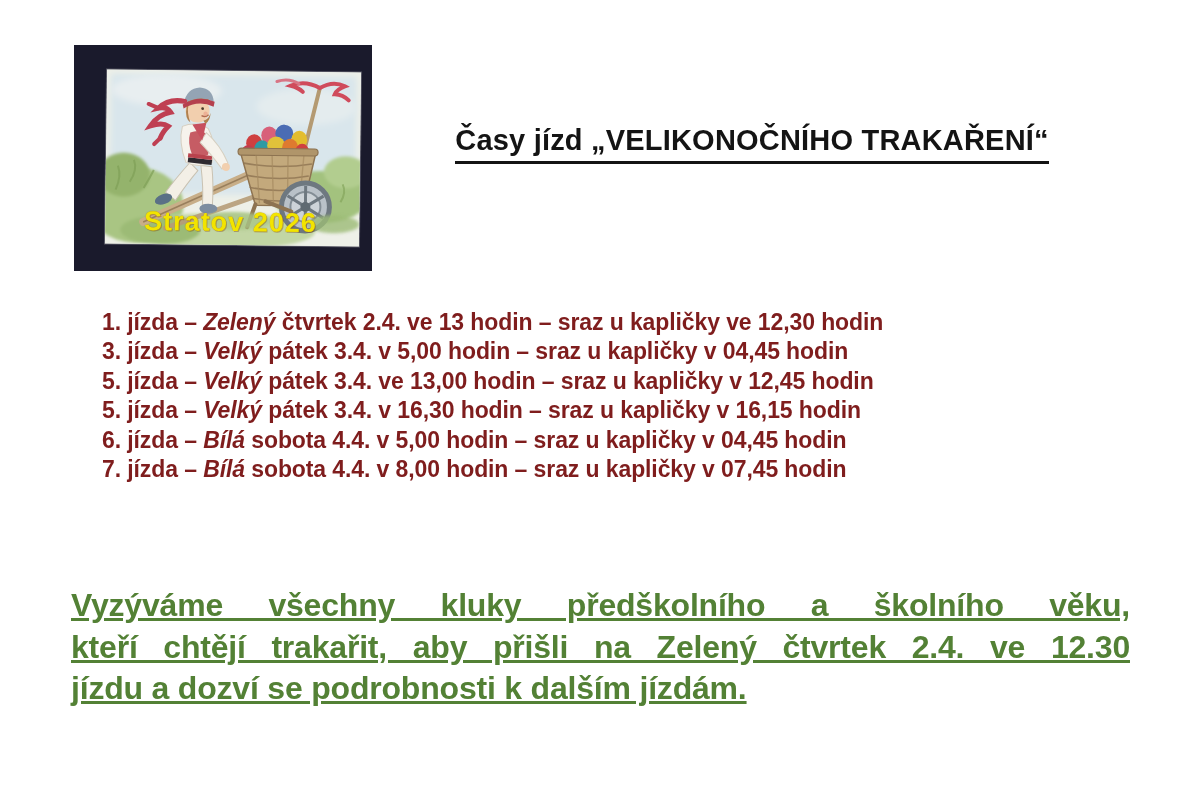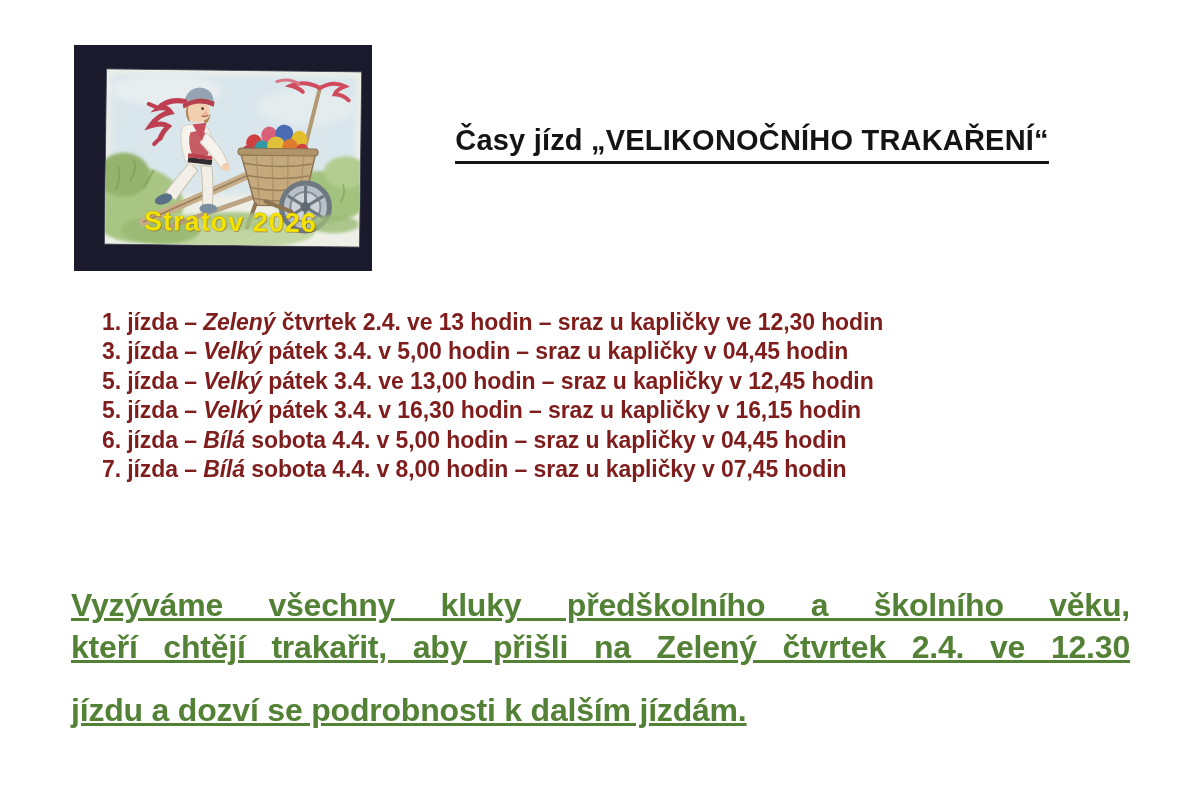--- a/index.html
+++ b/index.html
@@ -62,21 +62,21 @@
     position:absolute; left:71px; top:585px; width:1059px;
     font-size:32px; font-weight:bold;
     line-height:41.5px; letter-spacing:-0.2px;
   }
   .invite .line {
     text-align:justify;
     text-align-last:justify;
     white-space:normal;
     text-decoration:underline;
   }
-  .invite .line.last { text-align:left; text-align-last:left;margin-top:22px; }
+  .invite .line.last { text-align:left; text-align-last:left; }
 </style>
 </head>
 <body>
 
 <div class="photo" style="background: rgb(26, 26, 44);">
   <div class="postcard">
     <svg viewBox="0 0 254 174" xmlns="http://www.w3.org/2000/svg">
       <defs>
         <filter id="soft" x="-20%" y="-20%" width="140%" height="140%">
           <feGaussianBlur stdDeviation="1.6"></feGaussianBlur>

